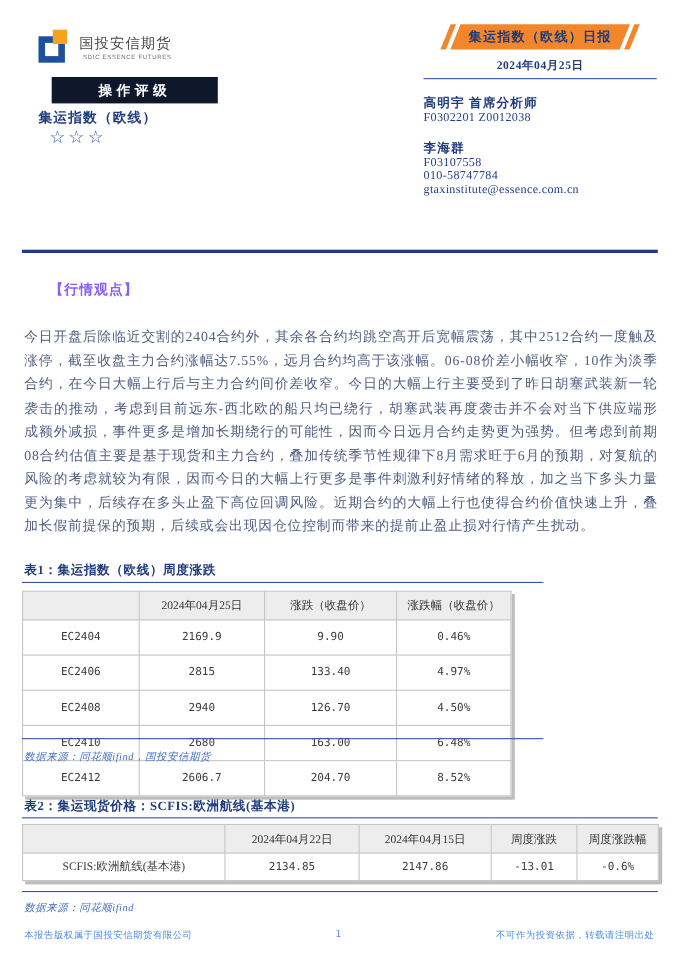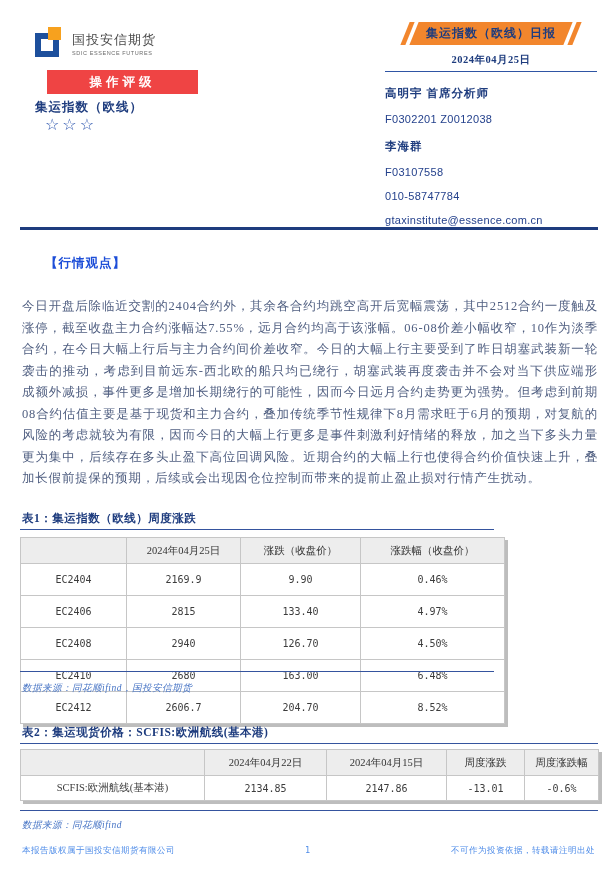--- a/index.html
+++ b/index.html
@@ -5,49 +5,49 @@
   * { margin:0; padding:0; box-sizing:border-box; }
   html,body { background:#ffffff; }
   body { font-family:"Liberation Serif","DejaVu Serif",serif; }
   .page { position:relative; width:615px; height:870px; background:#ffffff; overflow:hidden; }
 
   
   .logo-row { position:absolute; left:35px; top:27px; display:flex; align-items:flex-start; }
   .logo-mark { position:relative; width:30px; height:32px; }
   .logo-sq-blue { position:absolute; left:0; top:6px; width:24px; height:24px; border:6px solid #1D4F9C; background:#fff; }
   .logo-sq-orange { position:absolute; left:13px; top:0; width:13px; height:13px; background:#F7A11E; }
-  .logo-text { margin-left:7px; padding-top:4px; }
+  .logo-text { margin-left:7px; padding-top:4px;text-align:right; }
   .logo-cn { font-size:13px; color:#4A4A4A; letter-spacing:1px; font-family:"Liberation Sans",sans-serif; }
   .logo-en { font-size:5.5px; color:#6A6A6A; letter-spacing:0.6px; margin-top:1px; font-family:"Liberation Sans",sans-serif; }
 
   .rating-banner { position:absolute; left:47px; top:70px; width:151px; height:24px;
-    background:#ef4444; color:#ffffff; font-weight:bold; font-size:12.5px; letter-spacing:4px;
+    background:#0f172a; color:#ffffff; font-weight:bold; font-size:12.5px; letter-spacing:4px;
     display:flex; align-items:center; justify-content:center; }
 
   .product-name { position:absolute; left:35px; top:99px; color:#1E3C7E; font-weight:bold;
     font-size:12.5px; letter-spacing:1px; }
   .stars { position:absolute; left:45px; top:115px; color:#2C55AE; font-size:16px; letter-spacing:3px; }
 
   
   .hdr-right { position:absolute; left:385px; top:22px; width:212px; }
   .badge-row { display:flex; justify-content:center; align-items:stretch; height:23px; }
   .bslash { width:5px; background:#F2862D; transform:skewX(-22deg); margin:0 4px; }
   .badge-main { background:#F2862D; transform:skewX(-22deg); padding:0 12px; display:flex; align-items:center; }
   .badge-text { transform:skewX(22deg); color:#1E3C7E; font-weight:bold; font-size:12px; letter-spacing:1px; white-space:nowrap; }
   .report-date { margin-top:8px; text-align:center; color:#1E3C7E; font-weight:bold; font-size:10.5px; letter-spacing:0.5px; }
   .date-rule { margin-top:4px; height:0; border-bottom:1.5px solid #2F55A4; }
   .analysts { margin-top:9px; }
   .a-line { color:#1E3C7E; }
   .a-line.name { font-weight:bold; font-size:11.5px; letter-spacing:1px; margin-top:14px; }
-  .a-line.code { font-family:Liberation Sans, sans-serif; font-size:11px; letter-spacing:0.3px; margin-top:12px; color:#24418C; }
+  .a-line.code { font-family:Liberation Serif, serif; font-size:11px; letter-spacing:0.3px; color:#24418C; }
 
   .header-rule { position:absolute; left:20px; top:227px; width:578px; height:2.5px; background:#1E3C7E; }
 
   
-  .opinion-heading { position:absolute; left:45px; top:255px; color:#1d4ed8; font-weight:bold;
+  .opinion-heading { position:absolute; left:45px; top:255px; color:#8b5cf6; font-weight:bold;
     font-size:12.5px; letter-spacing:1px;text-align:center; }
   .opinion-text { position:absolute; left:22px; top:296px; width:576px; text-align:justify;
     color:#4F5E80; font-size:12.5px; line-height:21.5px; letter-spacing:0.8px; }
 
   
   .tbl-title { position:absolute; color:#1E3C7E; font-weight:bold; font-size:11.5px; letter-spacing:0.5px; }
   .blue-line { position:absolute; height:0; border-top:1.5px solid #35549E; }
   .src-note { position:absolute; color:#4472C4; font-style:italic; font-size:9.5px; letter-spacing:0.5px; }
 
   table.rpt { border-collapse:collapse; background:#fff; box-shadow:3px 3px 0 0 #BDBDBD; }
@@ -115,21 +115,21 @@
   <div class="tbl-title" style="left:22px; top:511px;">表1：集运指数（欧线）周度涨跌</div>
   <div class="blue-line" style="left:20px; top:529px; width:474px;"></div>
 
   <div class="t1-wrap">
     <table class="rpt">
       <tbody>
           <tr class="hd">
         <td style="width:106px;"></td>
         <td style="width:114px;">2024年04月25日</td>
         <td style="width:120px;">涨跌（收盘价）</td>
-        <td style="width:144px;">涨跌幅（收盘价）</td>
+        <td style="width:104px;">涨跌幅（收盘价）</td>
       </tr>
       <tr>
         <td class="num">EC2404</td>
         <td class="num">2169.9</td>
         <td class="num">9.90</td>
         <td class="num">0.46%</td>
       </tr>
       <tr>
         <td class="num">EC2406</td>
         <td class="num">2815</td>

